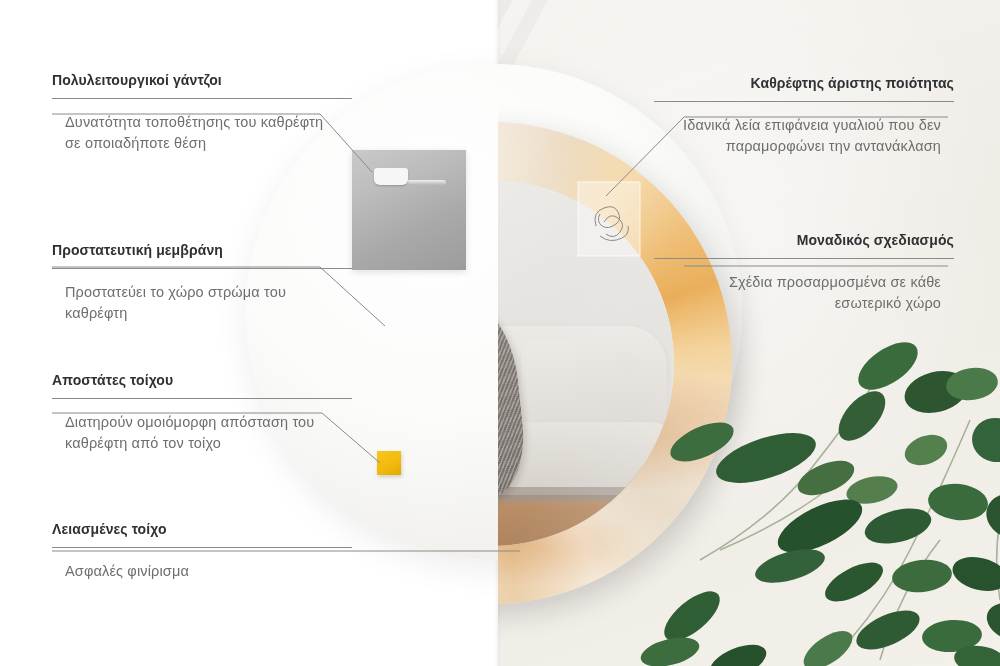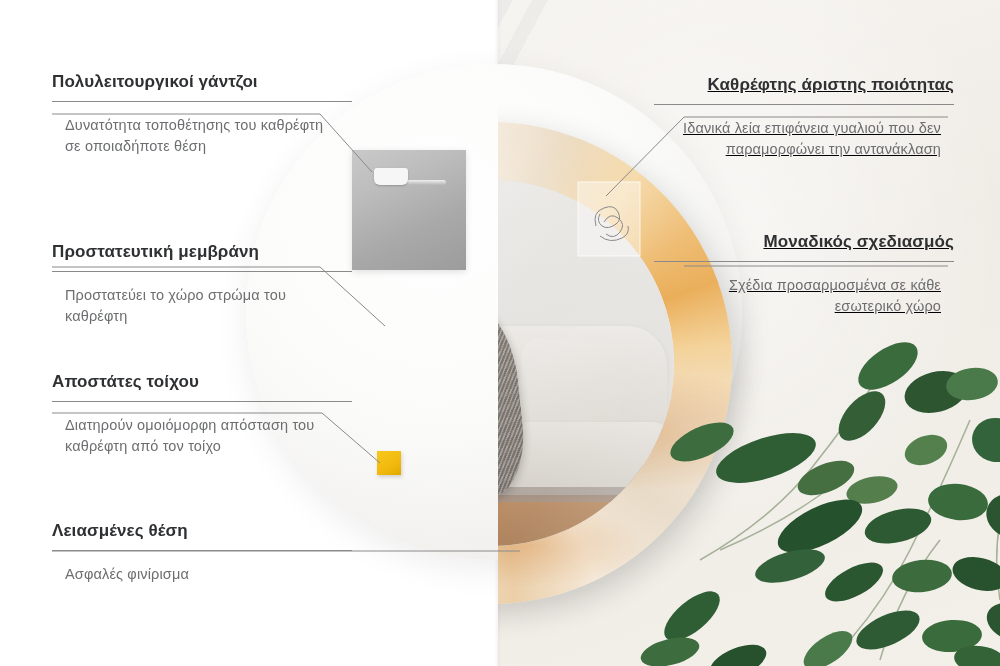--- a/index.html
+++ b/index.html
@@ -257,25 +257,25 @@
   .leaders path, .leaders line {
     fill: none;
     stroke: #8a8a8a;
     stroke-width: 1;
     vector-effect: non-scaling-stroke;
   }
 
   
   .callout { position: absolute; }
   .callout.left  { left: 52px;  text-align: left;  width: 300px; }
-  .callout.right { right: 46px; text-align: right; width: 300px; text-decoration: underline; }
+  .callout.right { right: 46px; text-align: right; width: 300px; }
 
   .callout h3 {
     margin: 0 0 9px 0;
-    font-size: 17px;
+    font-size: 14px;
     font-weight: 700;
     color: #2f3032;
     letter-spacing: 0.1px;
     line-height: 1.2;
   }
   .callout .rule {
     height: 1px;
     background: #8a8a8a;
     margin-bottom: 11px;
   }
@@ -377,21 +377,21 @@
     <p>Προστατεύει το χώρο στρώμα του καθρέφτη</p>
   </div>
 
   <div class="callout left c3">
     <h3>Αποστάτες τοίχου</h3>
     <div class="rule"></div>
     <p>Διατηρούν ομοιόμορφη απόσταση του καθρέφτη από τον τοίχο</p>
   </div>
 
   <div class="callout left c4">
-    <h3>Λειασμένες θέση</h3>
+    <h3>Λειασμένες τοίχο</h3>
     <div class="rule"></div>
     <p>Ασφαλές φινίρισμα</p>
   </div>
 
   <div class="callout right r1">
     <h3>Καθρέφτης άριστης ποιότητας</h3>
     <div class="rule"></div>
     <p>Ιδανικά λεία επιφάνεια γυαλιού που δεν παραμορφώνει την αντανάκλαση</p>
   </div>
 

